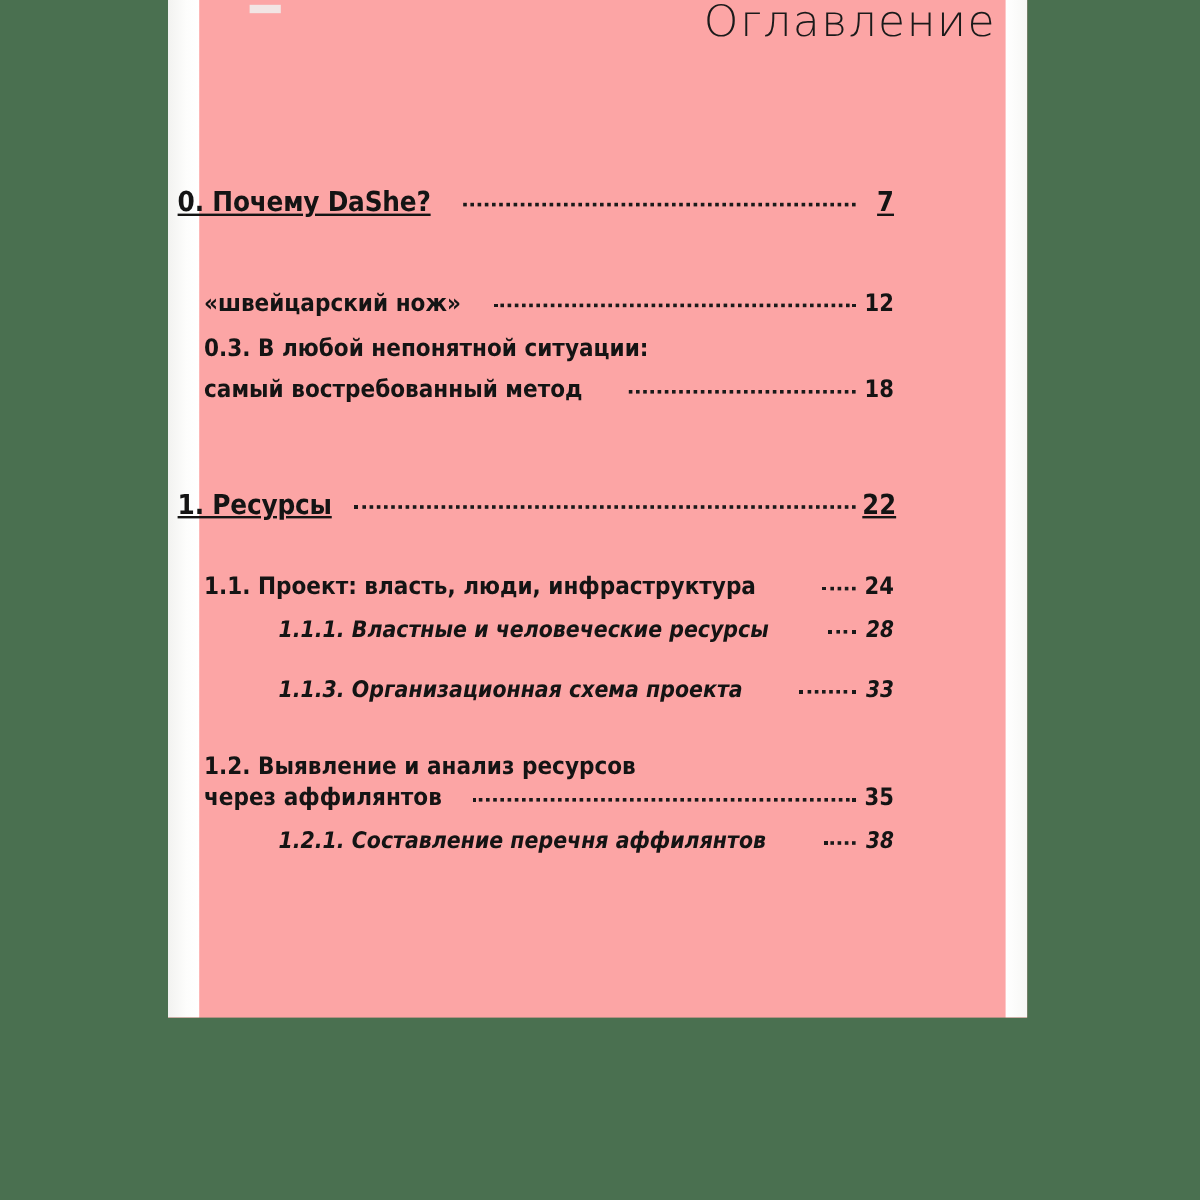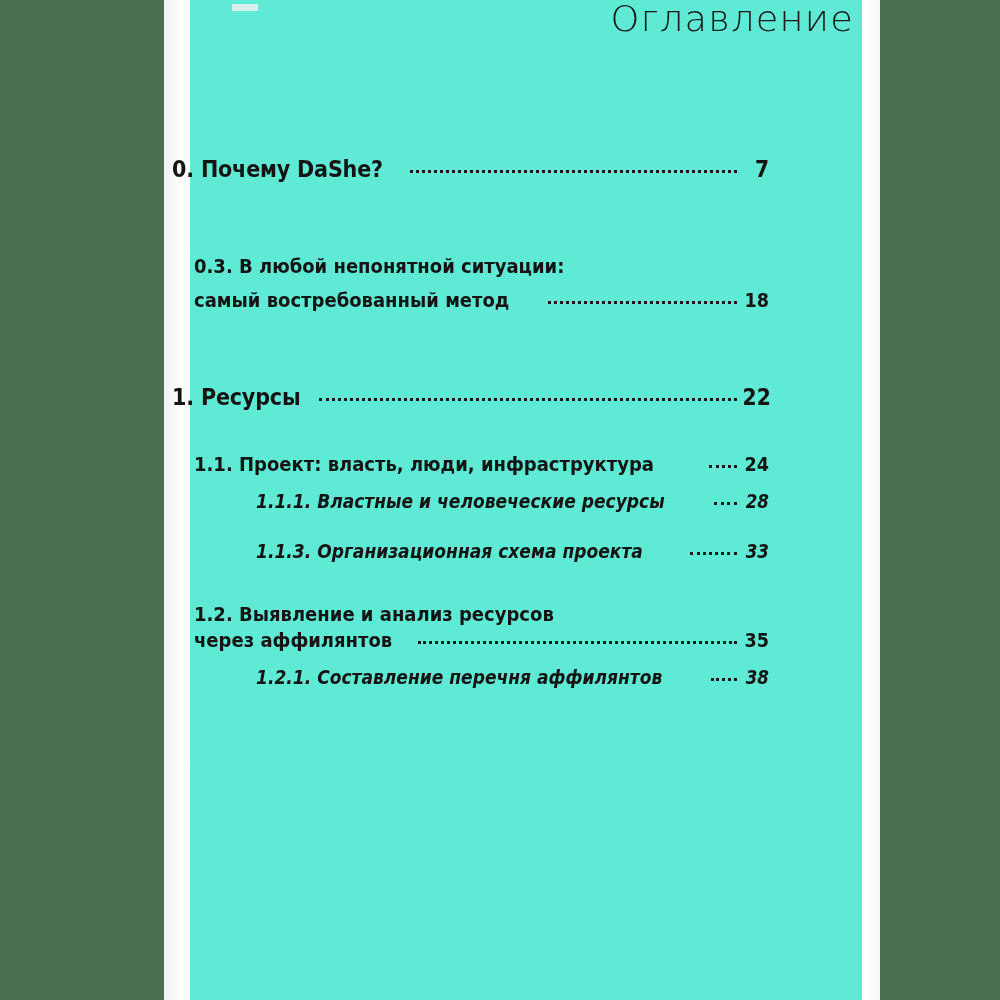--- a/index.html
+++ b/index.html
@@ -14,25 +14,24 @@
     font-family: "Liberation Sans", sans-serif;
     overflow: hidden;
   }
 
   
   .page-sheet {
     position: absolute;
     left: 140px;
     top: 0;
     width: 716px;
-    height: 1000px;
-    background: #5eead4;
+    height: 848px;
+    background: #fca5a5;
     box-sizing: border-box;
     overflow: hidden;
-    margin-left: 24px;
   }
   
   .page-sheet::before {
     content: "";
     position: absolute;
     left: 0; top: 0; bottom: 0;
     width: 26px;
     background: linear-gradient(to right, #f2f2f0 0%, #fdfdfc 60%, #ffffff 100%);
     pointer-events: none;
   }
@@ -115,20 +114,21 @@
     transform: scaleX(.88);
     transform-origin: right center;
   }
 
   
   .lvl1 {
     margin-left: 8px;
     margin-right: 111px;
     font-size: 23px;
     font-weight: 700;
+    text-decoration: underline;
   }
   .lvl1 .entry-text { font-weight: 700; letter-spacing: -.2px; }
   .lvl1 .page-num { font-size: 23px; width: 30px; }
   .lvl1 .leader { top: -4px; }
 
   
   .lvl2 {
     margin-left: 30px;
     margin-right: 111px;
     font-size: 20px;
@@ -177,20 +177,25 @@
         <span class="leader"></span>
         <span class="page-num">7</span>
       </div>
 
       <div class="sp-chapter-after"></div>
 
 
       <div class="sp-entry"></div>
 
       <div class="sp-wrap"></div>
+      <div class="toc-entry lvl2 cont-line">
+        <span class="entry-text">«швейцарский нож»</span>
+        <span class="leader"></span>
+        <span class="page-num">12</span>
+      </div>
 
       <div class="sp-entry"></div>
 
       <div class="toc-entry lvl2">
         <span class="entry-text">0.3. В любой непонятной ситуации:</span>
         <span class="leader hidden"></span>
       </div>
       <div class="sp-entry-tight"></div>
       <div class="toc-entry lvl2 cont-line">
         <span class="entry-text">самый востребованный метод</span>

